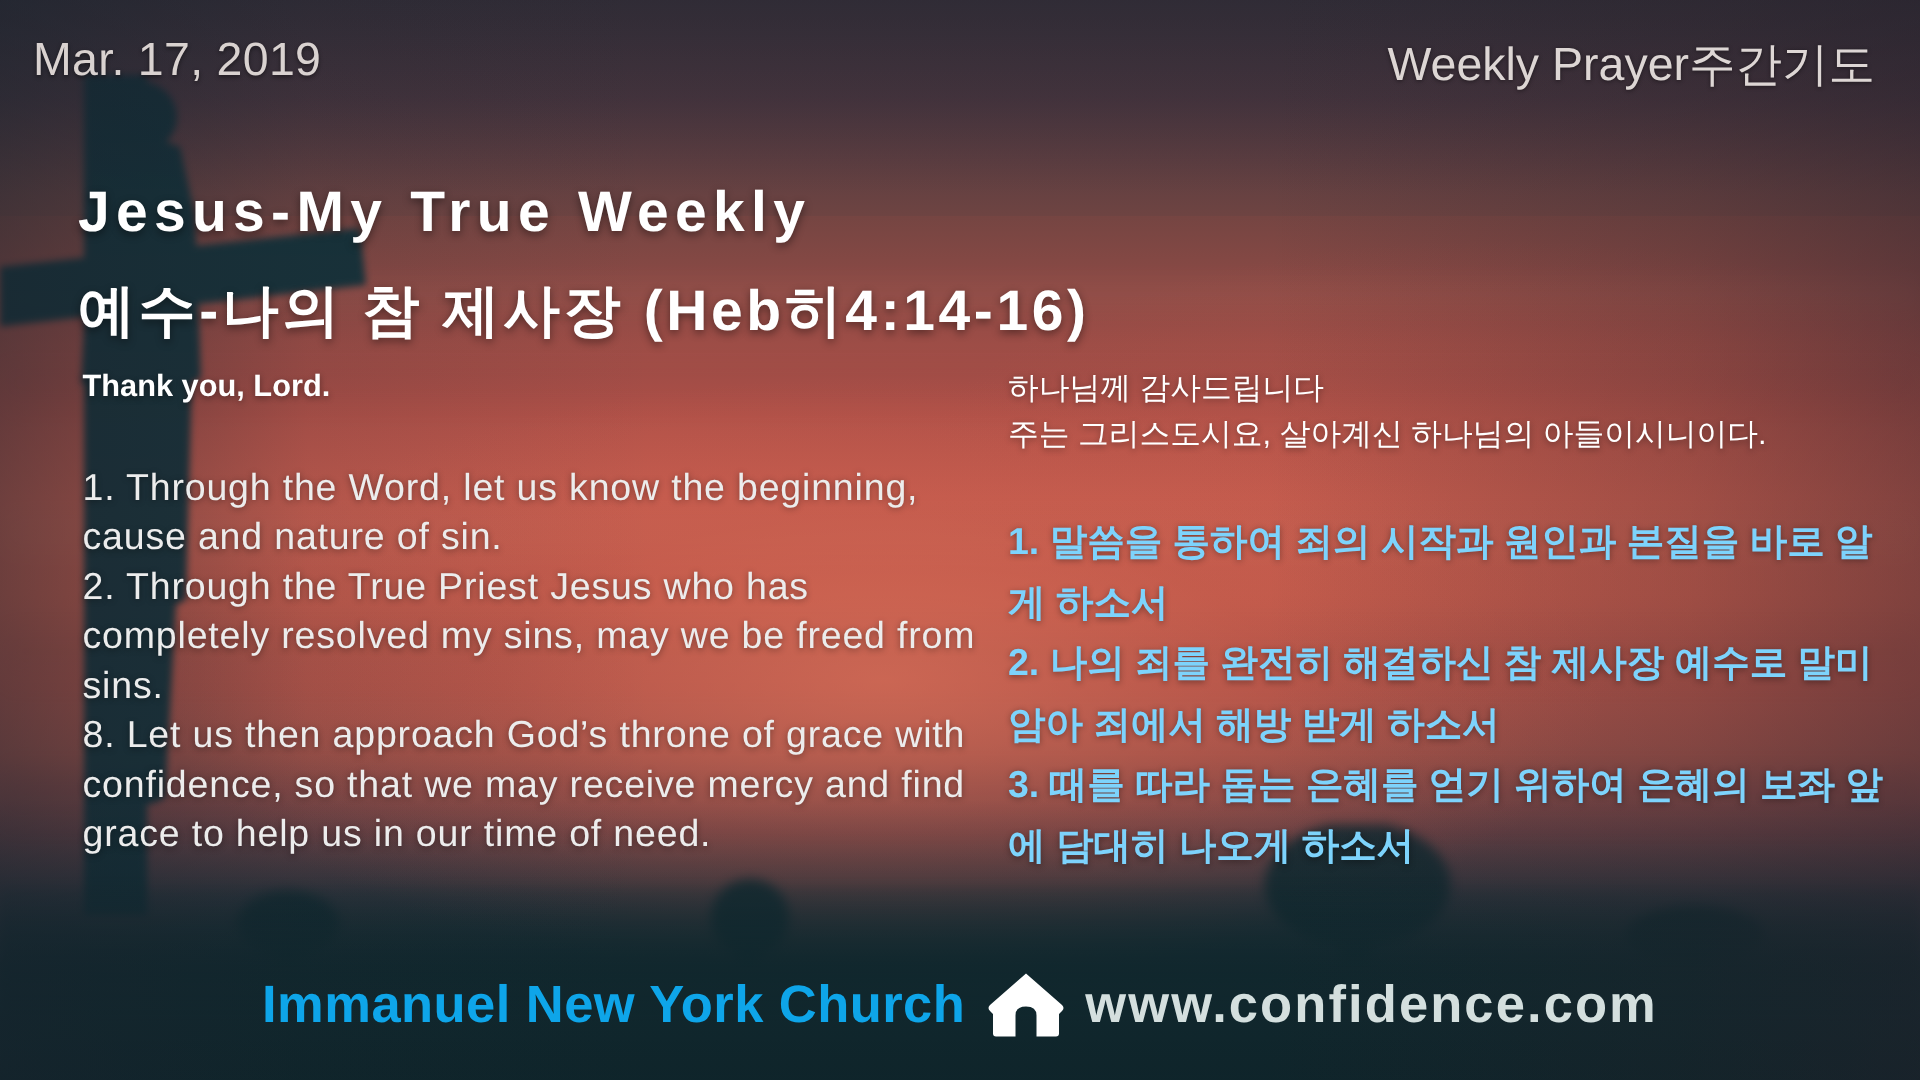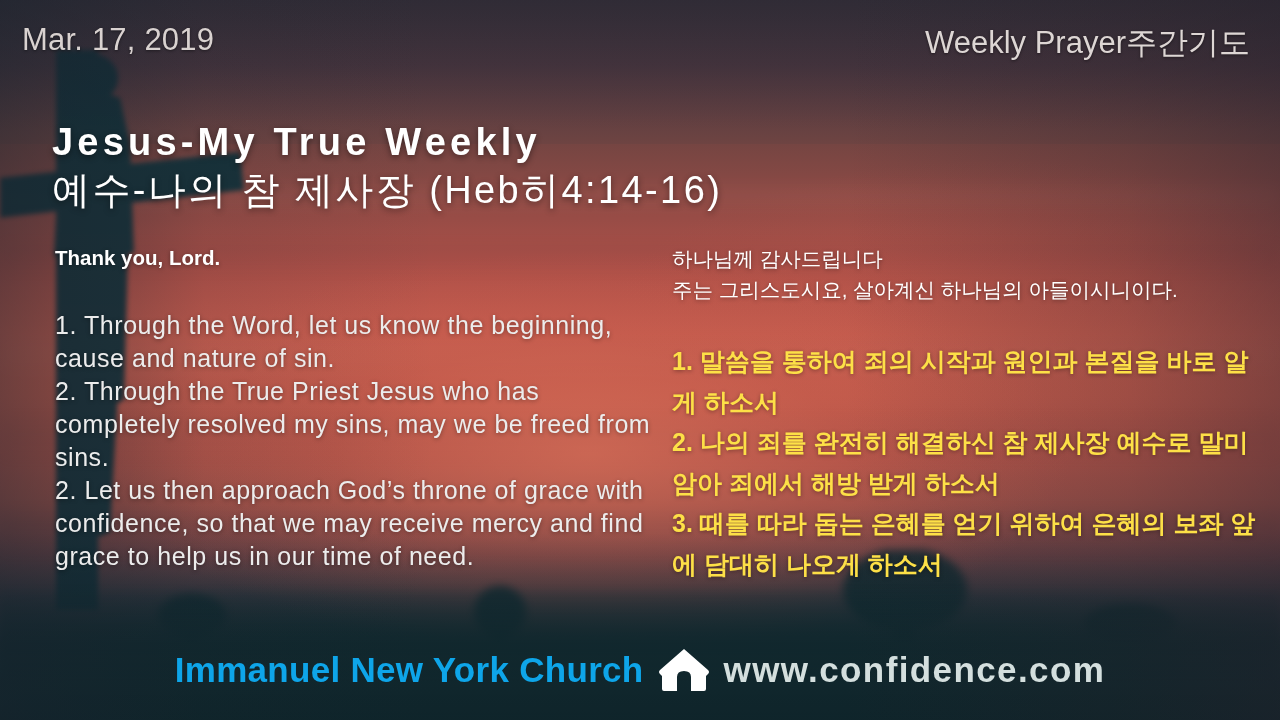--- a/index.html
+++ b/index.html
@@ -98,22 +98,22 @@
     text-shadow: 0 1px 3px rgba(0,0,0,.45);
   }
 
   .title-block { position: absolute; left: 52px; top: 120px; }
   .title-en {
     font-size: 38px; font-weight: bold; color: #ffffff;
     letter-spacing: 4.2px; line-height: 1.16;
     text-shadow: 0 2px 6px rgba(0,0,0,.45);
   }
   .title-ko {
-    font-size: 38px; font-weight: normal; color: #ffffff;
-    letter-spacing: 2.4px; line-height: 1.24; margin-top: 3px;
+    font-size: 38px; font-weight: bold; color: #ffffff;
+    letter-spacing: 2.4px; line-height: 1.24; margin-top: 21px;
     text-shadow: 0 2px 6px rgba(0,0,0,.45);
   }
 
   .col-left  { position: absolute; left: 55px;  top: 243px; width: 615px; }
   .col-right { position: absolute; left: 672px; top: 243px; width: 600px; }
 
   .lead {
     font-size: 20.5px; font-weight: bold; color: #ffffff; line-height: 1.44;
     text-shadow: 0 1px 4px rgba(0,0,0,.40);
   }
@@ -122,21 +122,21 @@
     text-shadow: 0 1px 4px rgba(0,0,0,.40);
   }
   .items-en {
     margin-top: 36px;
     font-size: 25px; font-weight: normal; color: #ececec;
     line-height: 1.32; letter-spacing: .55px;
     text-shadow: 0 1px 4px rgba(0,0,0,.38);
   }
   .items-ko {
     margin-top: 36px;
-    font-size: 25px; font-weight: bold; color: #fde047;
+    font-size: 25px; font-weight: bold; color: #7dd3fc;
     line-height: 1.62;
     text-shadow: 0 1px 4px rgba(0,0,0,.38);
   }
   .items-en p, .items-ko p { margin: 0; }
 
   .footer {
     position: absolute; left: 0; right: 0; bottom: 28px;
     display: flex; align-items: center; justify-content: center; gap: 14px;
   }
   .church-name {
@@ -197,21 +197,21 @@
     <div class="title-ko">예수-나의 참 제사장 (Heb히4:14-16)</div>
   </div>
 
   <div class="col-left">
     <div class="lead">
       <div>Thank you, Lord.</div>
     </div>
     <div class="items-en">
       <p>1. Through the Word, let us know the beginning, cause and nature of sin.</p>
       <p>2. Through the True Priest Jesus who has completely resolved my sins, may we be freed from sins.</p>
-      <p>2. Let us then approach God’s throne of grace with confidence, so that we may receive mercy and find grace to help us in our time of need.</p>
+      <p>8. Let us then approach God’s throne of grace with confidence, so that we may receive mercy and find grace to help us in our time of need.</p>
     </div>
   </div>
 
   <div class="col-right">
     <div class="lead-ko">
       <div>하나님께 감사드립니다</div>
       <div>주는 그리스도시요, 살아계신 하나님의 아들이시니이다.</div>
     </div>
     <div class="items-ko">
       <p>1. 말씀을 통하여 죄의 시작과 원인과 본질을 바로 알게 하소서</p>

